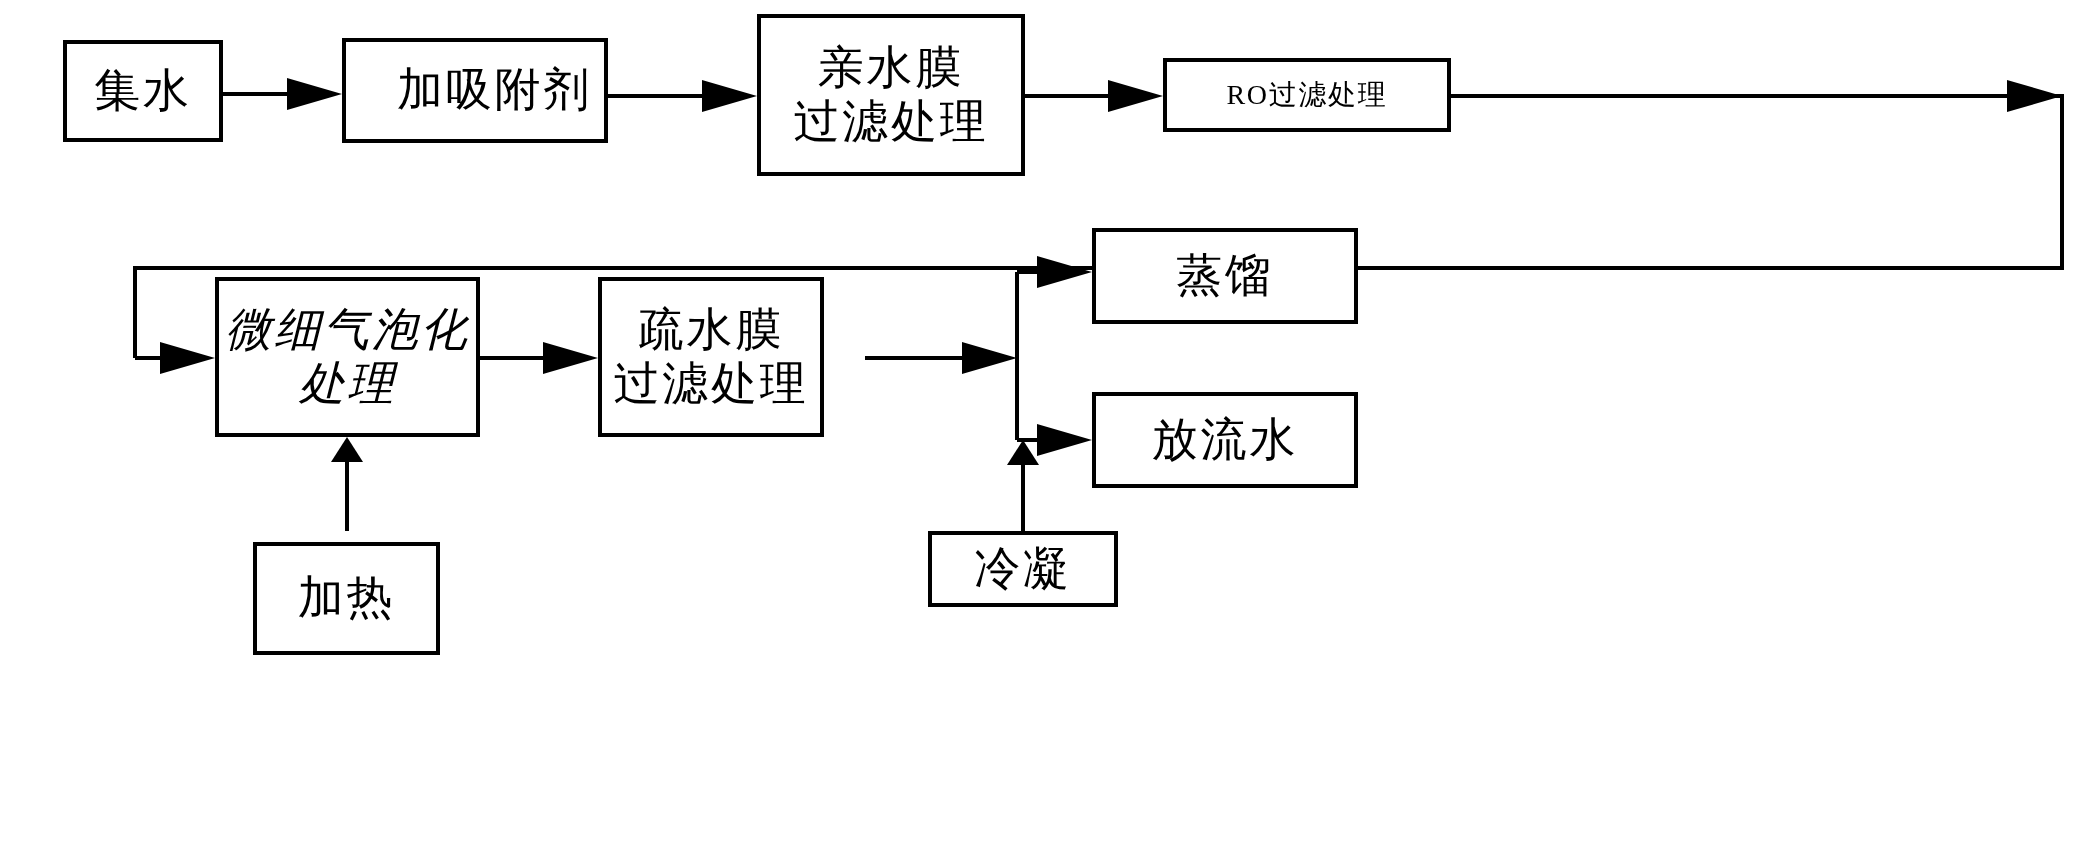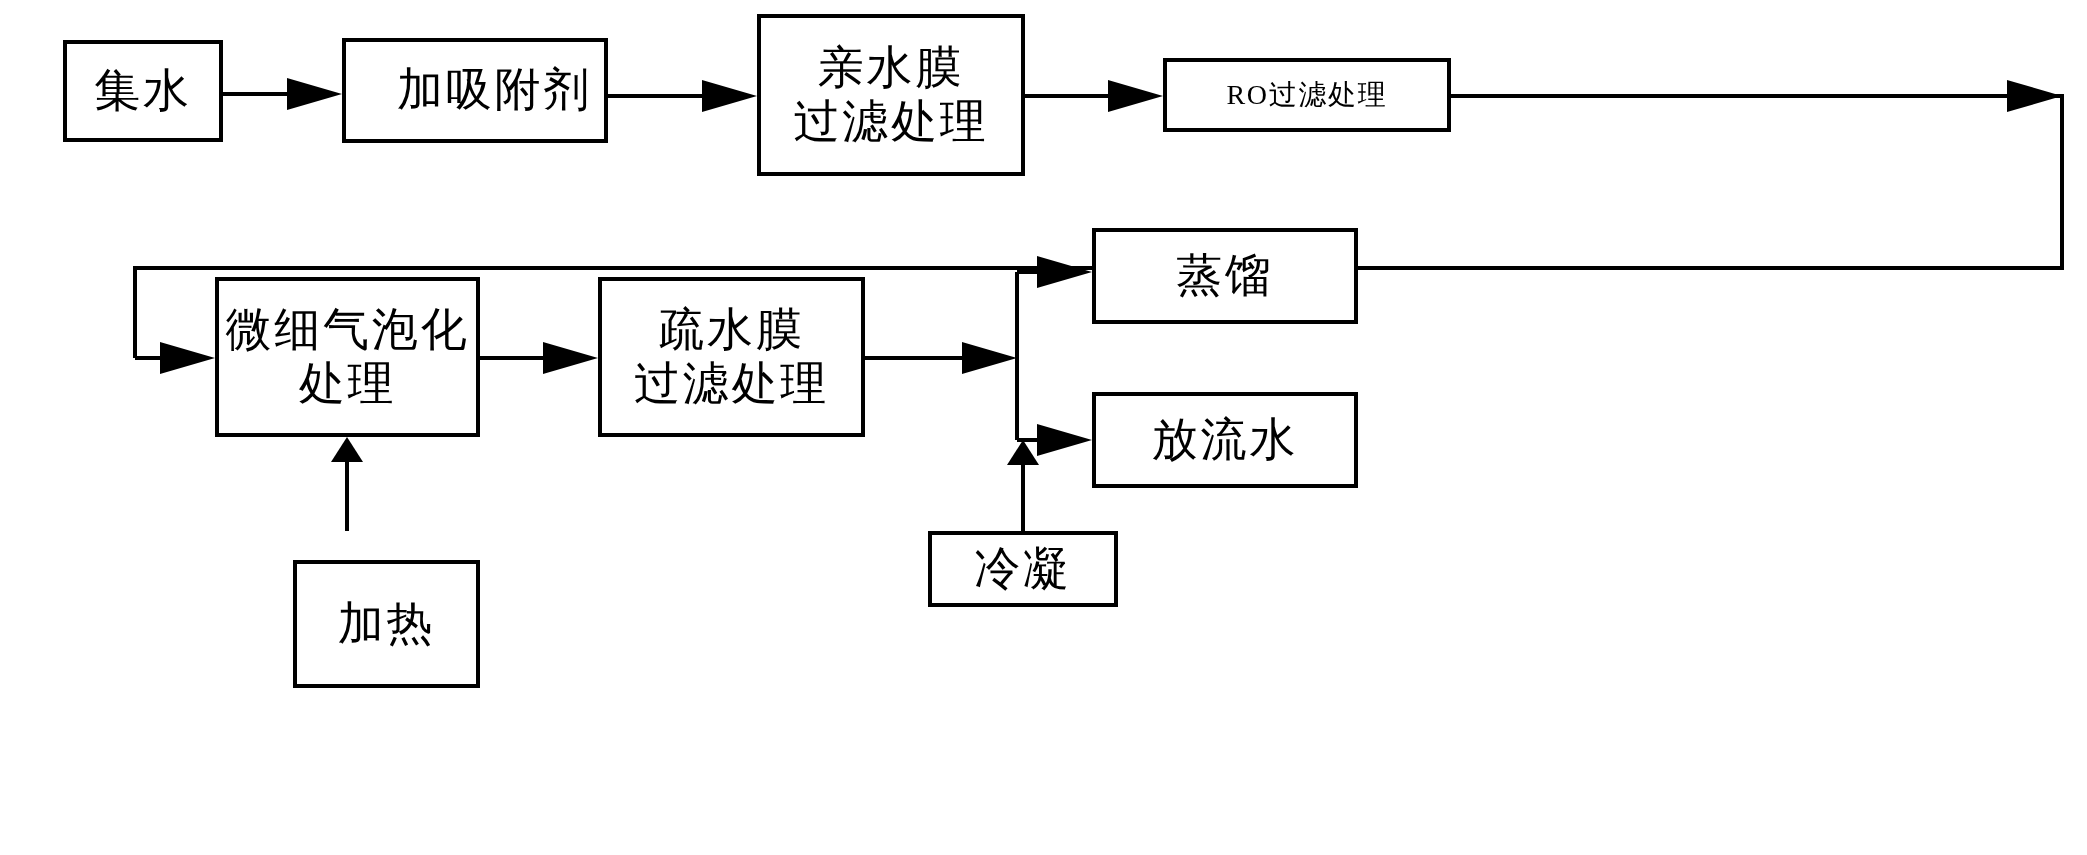--- a/index.html
+++ b/index.html
@@ -122,39 +122,39 @@
 
   <div class="node fs-big" style="left:757px; top:14px; width:268px; height:162px;">
     <span class="line1">亲水膜</span>
     <span class="line2">过滤处理</span>
   </div>
 
   <div class="node fs-med" style="left:1163px; top:58px; width:288px; height:74px;">
     <span class="line1">RO过滤处理</span>
   </div>
 
-  <div class="node fs-big" style="left:215px; top:277px; width:265px; height:160px;">
+  <div class="node fs-big" style="left:215px; top:277px; width:265px; height:160px;font-style:italic;">
     <span class="line1">微细气泡化</span>
     <span class="line2">处理</span>
   </div>
 
-  <div class="node fs-big" style="left:598px; top:277px; width:267px; height:160px;">
+  <div class="node fs-big" style="left:598px; top:277px; width:226px; height:160px;">
     <span class="line1">疏水膜</span>
     <span class="line2">过滤处理</span>
   </div>
 
   <div class="node fs-big" style="left:1092px; top:392px; width:266px; height:96px;">
     <span class="line1">放流水</span>
   </div>
 
   <div class="node fs-big" style="left:1092px; top:228px; width:266px; height:96px;">
     <span class="line1">蒸馏</span>
   </div>
 
-  <div class="node fs-big" style="left:253px; top:560px; width:187px; height:128px;margin-left:40px;">
+  <div class="node fs-big" style="left:253px; top:542px; width:187px; height:113px;">
     <span class="line1">加热</span>
   </div>
 
   <div class="node fs-big" style="left:928px; top:531px; width:190px; height:76px;">
     <span class="line1">冷凝</span>
   </div>
 
 </div>
 
 </body></html>

